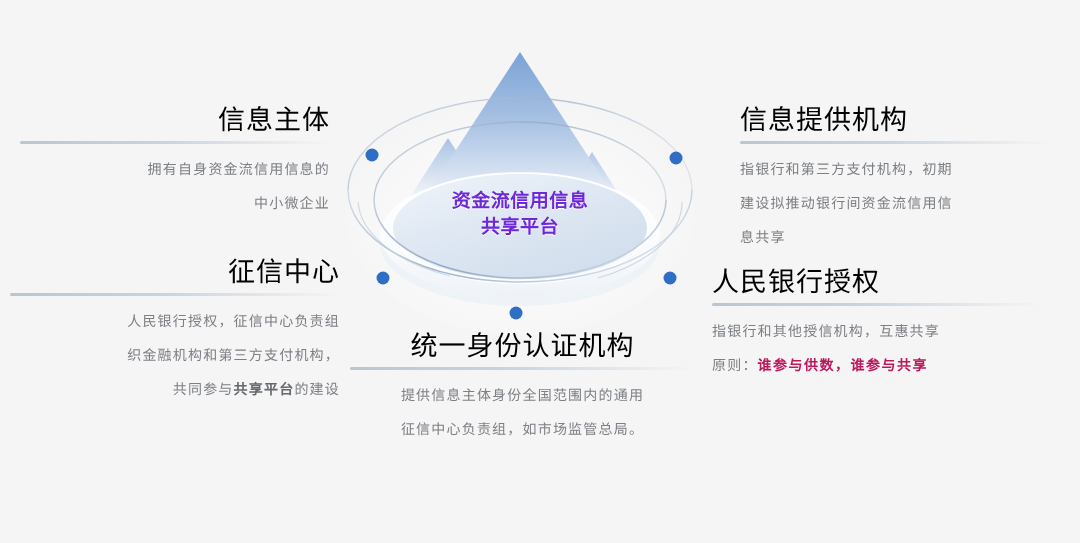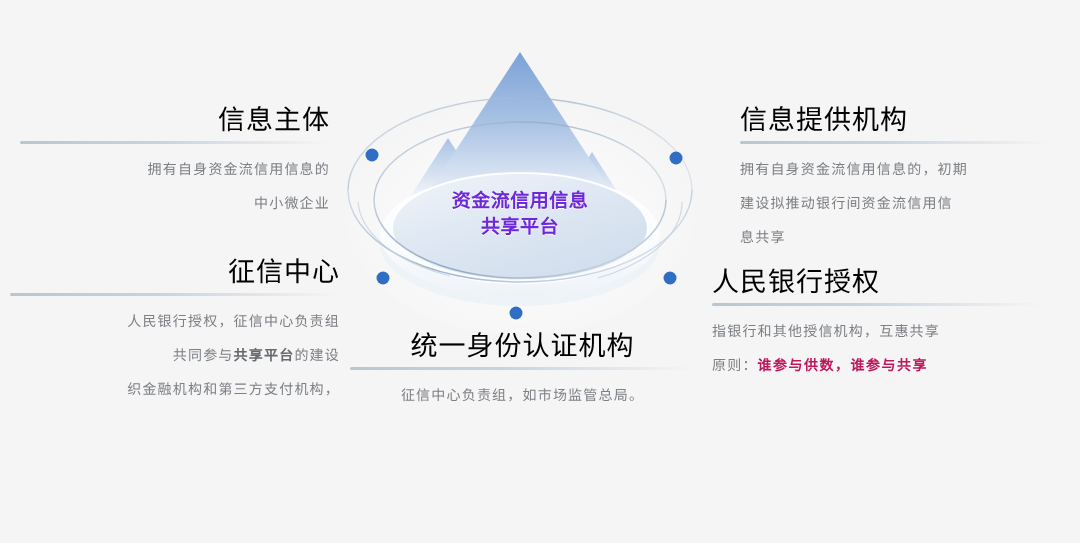--- a/index.html
+++ b/index.html
@@ -200,40 +200,41 @@
       <div>拥有自身资金流信用信息的</div>
       <div>中小微企业</div>
     </div>
   </div>
 
   <div class="block align-right" id="block-credit">
     <div class="block-title">征信中心</div>
     <div class="rule to-right"></div>
     <div class="block-body">
       <div>人民银行授权，征信中心负责组</div>
+      <div>织金融机构和第三方支付机构，</div>
       <div>
         <span>共同参与</span><b>共享平台</b><span>的建设</span>
       </div>
-      <div>织金融机构和第三方支付机构，</div>
     </div>
   </div>
 
   <div class="block align-center" id="block-identity">
     <div class="block-title">统一身份认证机构</div>
     <div class="rule to-right"></div>
     <div class="block-body">
+      <div>提供信息主体身份全国范围内的通用</div>
       <div>征信中心负责组，如市场监管总局。</div>
     </div>
   </div>
 
   <div class="block align-left" id="block-provider">
     <div class="block-title">信息提供机构</div>
     <div class="rule to-right"></div>
     <div class="block-body">
-      <div>拥有自身资金流信用信息的，初期</div>
+      <div>指银行和第三方支付机构，初期</div>
       <div>建设拟推动银行间资金流信用信</div>
       <div>息共享</div>
     </div>
   </div>
 
   <div class="block align-left" id="block-user">
     <div class="block-title">人民银行授权</div>
     <div class="rule to-right"></div>
     <div class="block-body">
       <div>指银行和其他授信机构，互惠共享</div>

